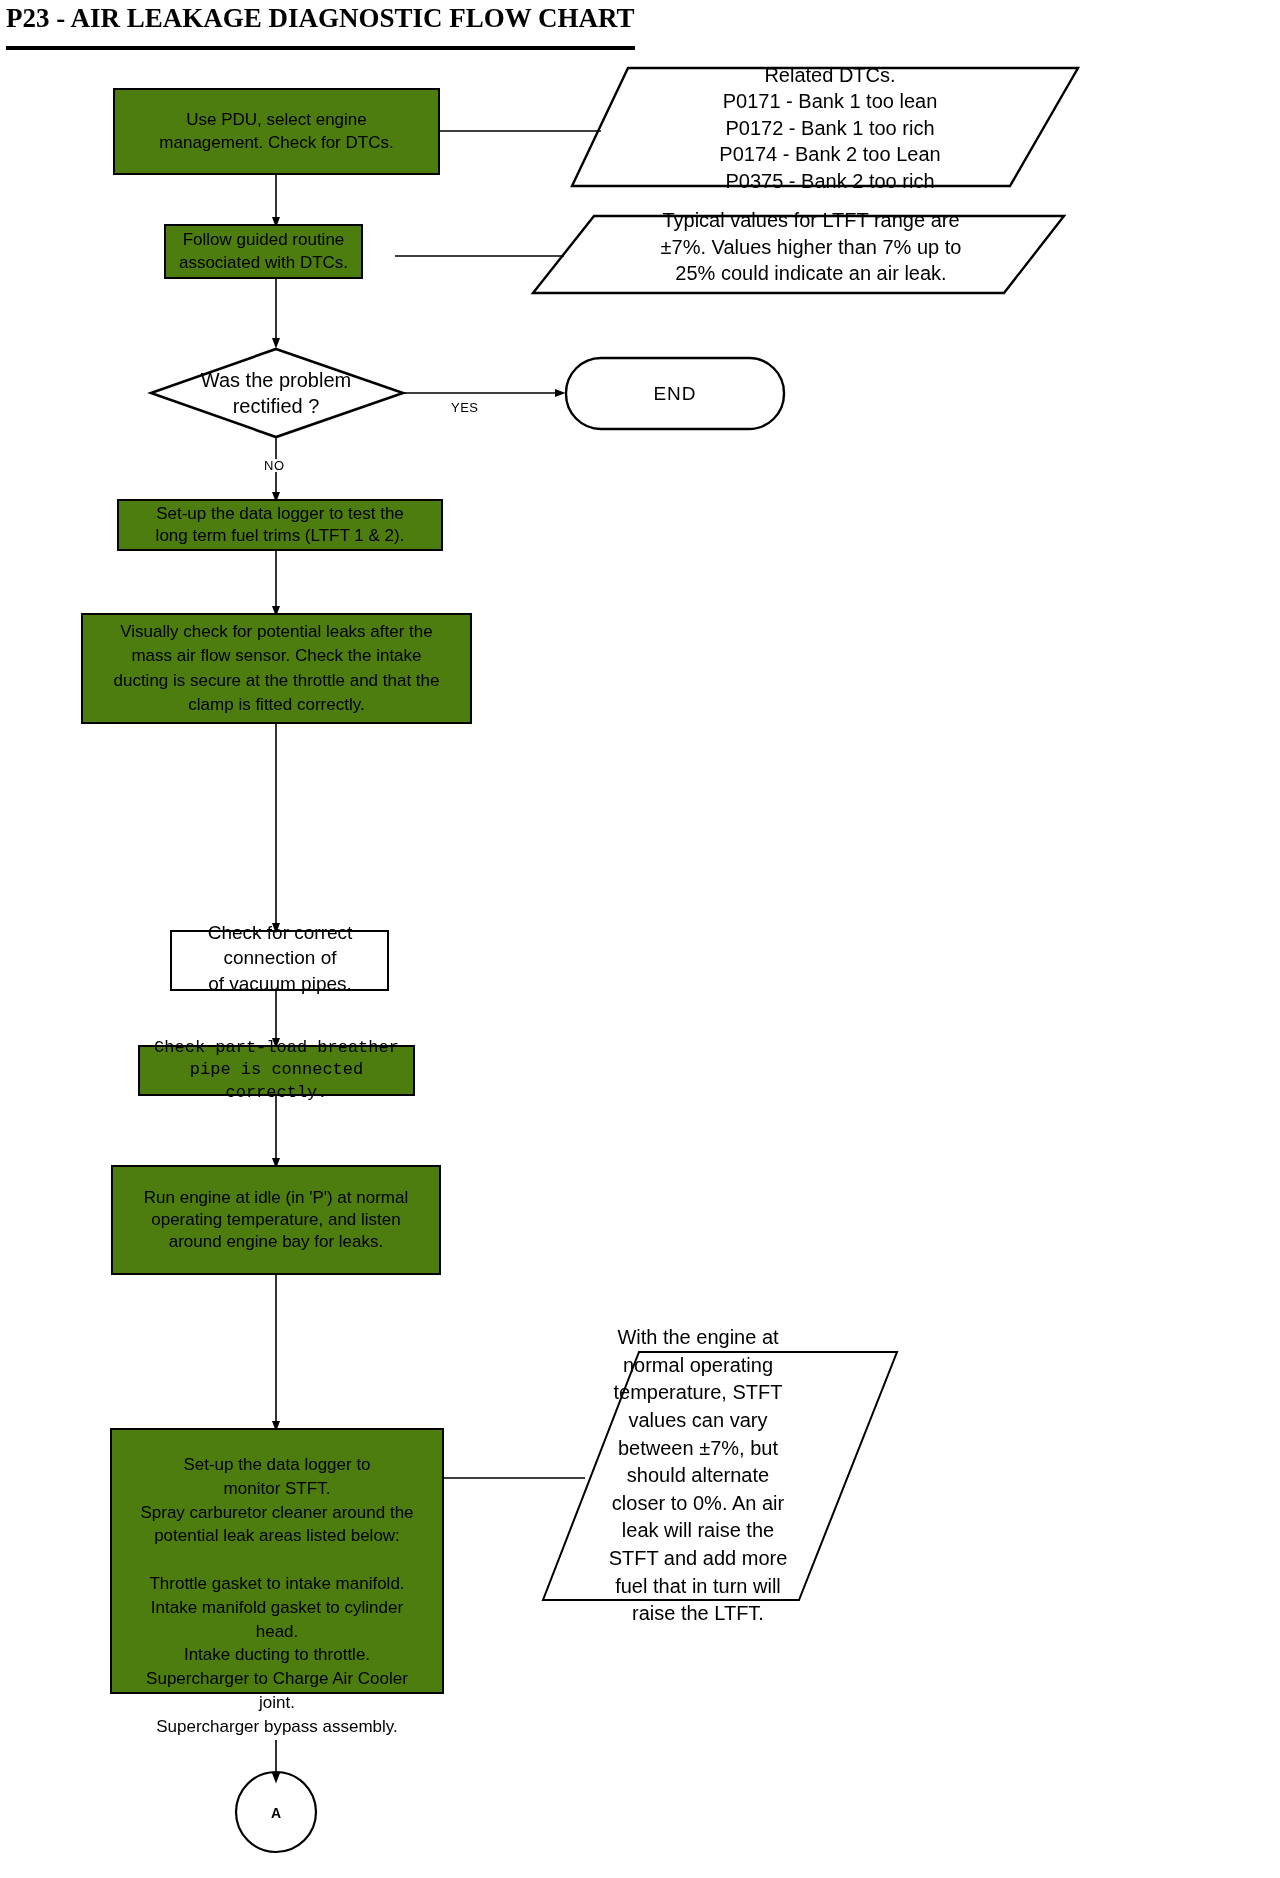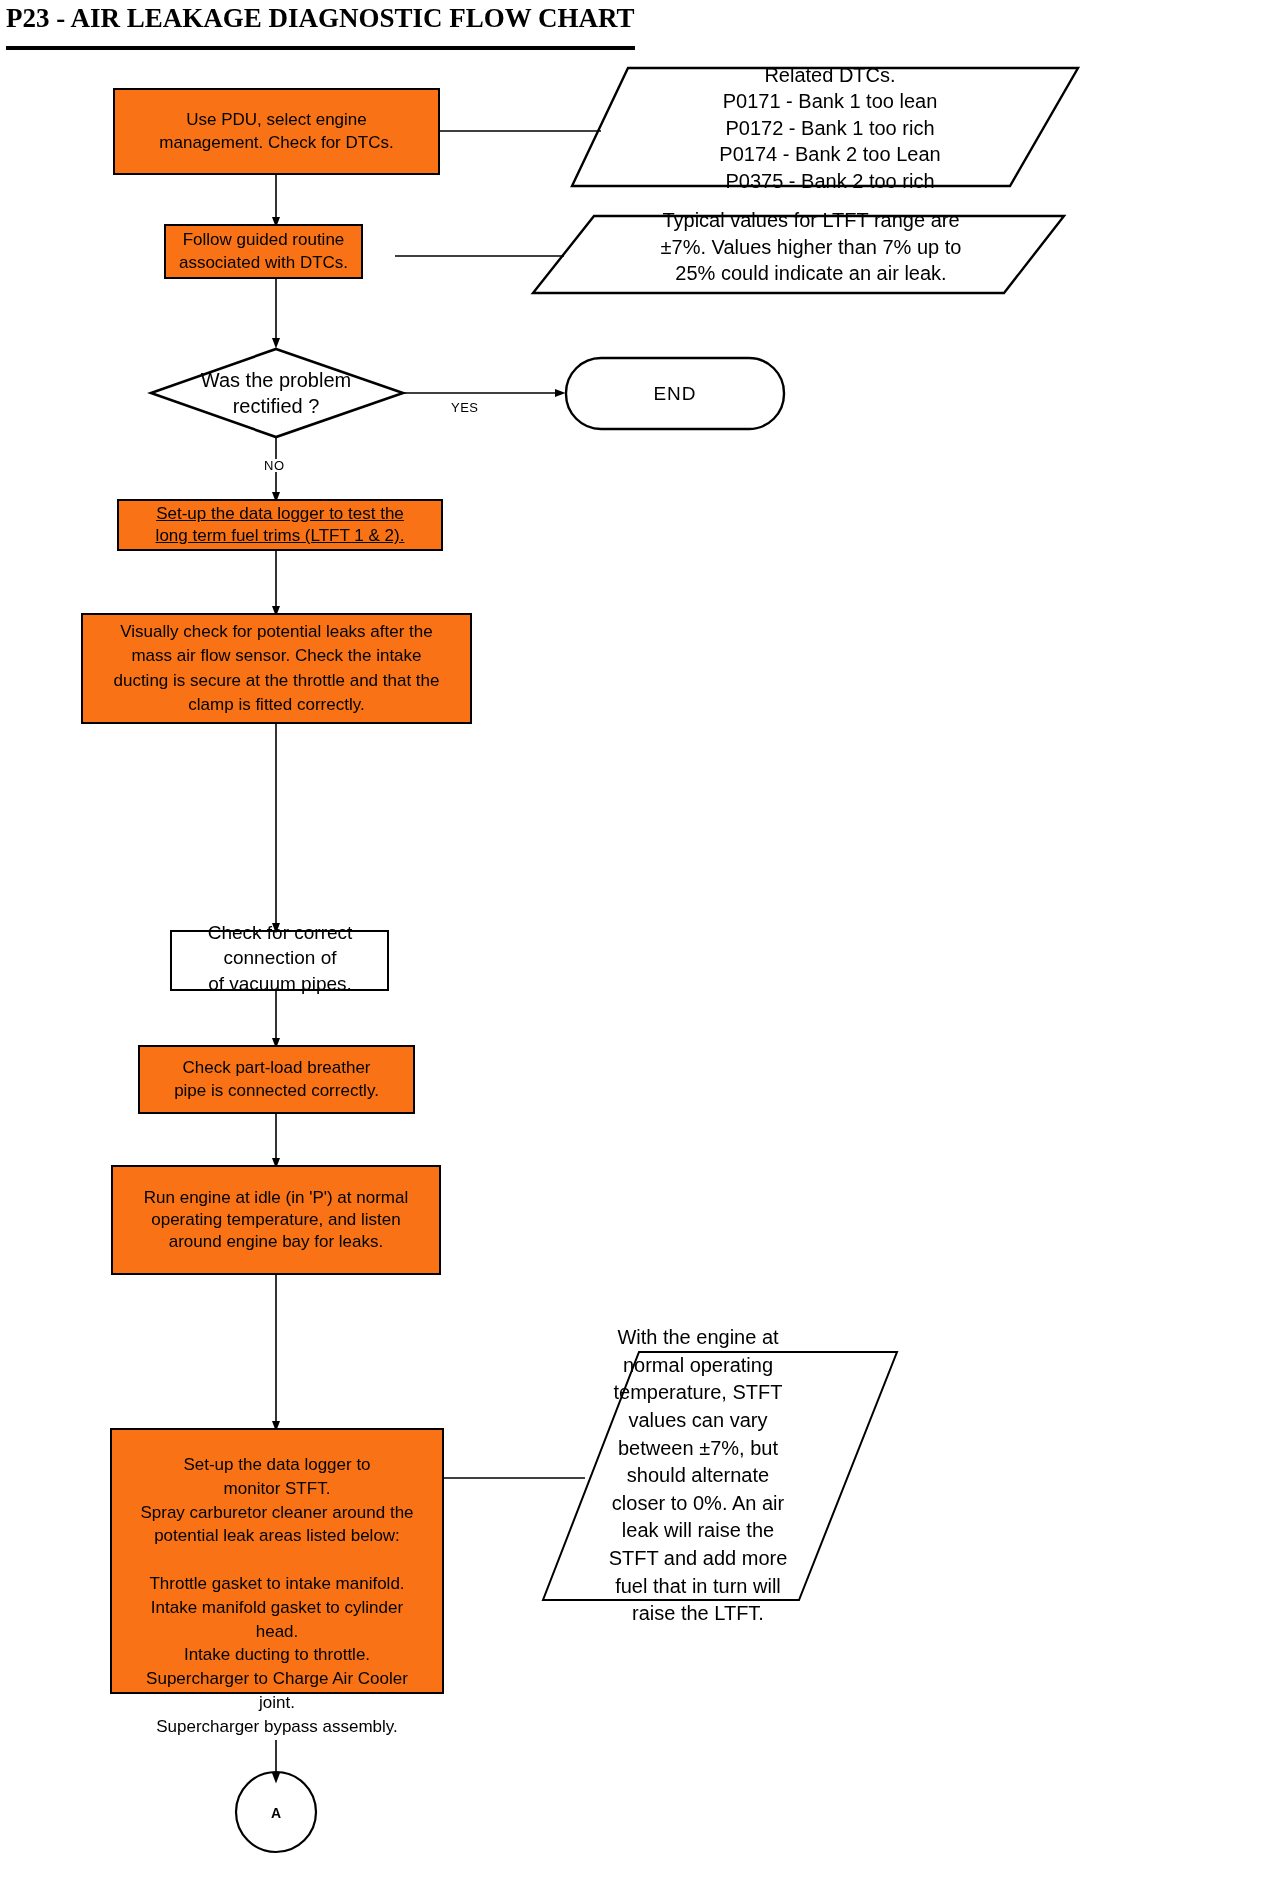--- a/index.html
+++ b/index.html
@@ -40,21 +40,21 @@
     justify-content: center;
     text-align: center;
     font-size: 17px;
     line-height: 1.30;
     white-space: pre-line;
     font-weight: normal;
   }
 
   .process {
     border: 2px solid #000;
-    background: #f97316;
+    background: #4d7c0f;
   }
 
   
   .overflow-node {
     position: absolute;
     box-sizing: border-box;
     border: 2px solid #000;
     background: transparent;
   }
   .overflow-text {
@@ -192,34 +192,34 @@
 
 <div class="edge-label" style="left:449px; top:385px;margin-top:16px;">YES</div>
 <div class="edge-label" style="left:262px; top:459px;">NO</div>
 
 <div class="node process" style="left:113px; top:88px; width:327px; height:87px;">Use PDU, select engine
 management. Check for DTCs.</div>
 
 <div class="node process" style="left:164px; top:224px; width:199px; height:55px;">Follow guided routine
 associated with DTCs.</div>
 
-<div class="node process" style="left:117px; top:499px; width:326px; height:52px;text-decoration:underline;">Set-up the data logger to test the
+<div class="node process" style="left:117px; top:499px; width:326px; height:52px;">Set-up the data logger to test the
 long term fuel trims (LTFT 1 &amp; 2).</div>
 
 <div class="node process" style="left:81px; top:613px; width:391px; height:111px; line-height:1.42;">Visually check for potential leaks after the
 mass air flow sensor. Check  the intake
 ducting is secure at the throttle and that the
 clamp is fitted correctly.</div>
 
 <div class="overflow-node" style="left:170px; top:930px; width:219px; height:61px;"></div>
 <div class="overflow-text" style="left:155px; top:920px; width:250px;">Check for correct
 connection of
 of vacuum pipes.</div>
 
-<div class="node process" style="left:138px; top:1045px; width:277px; height:69px;">Check part-load breather
+<div class="node process" style="left:138px; top:1045px; width:277px; height:51px;font-family:Liberation Mono, monospace;">Check part-load breather
 pipe is connected correctly.</div>
 
 <div class="node process" style="left:111px; top:1165px; width:330px; height:110px;">Run engine at idle (in 'P') at normal
 operating temperature, and listen
 around engine bay for leaks.</div>
 
 <div class="node process" style="left:110px; top:1428px; width:334px; height:266px; align-items:flex-start; padding-top:23px; line-height:1.40;">Set-up the data logger to
 monitor STFT.
 Spray carburetor cleaner around the
 potential leak areas listed below:

